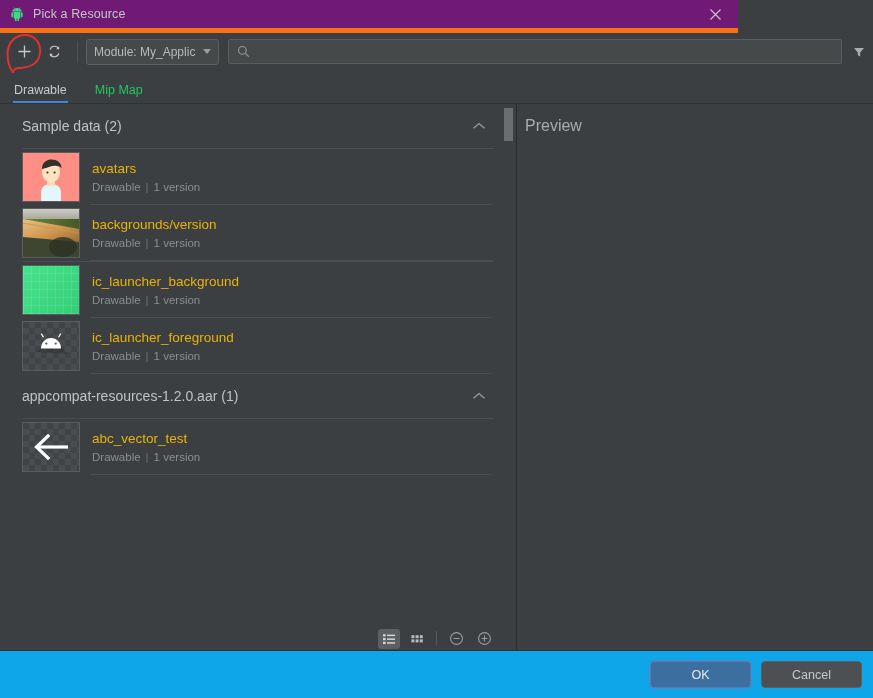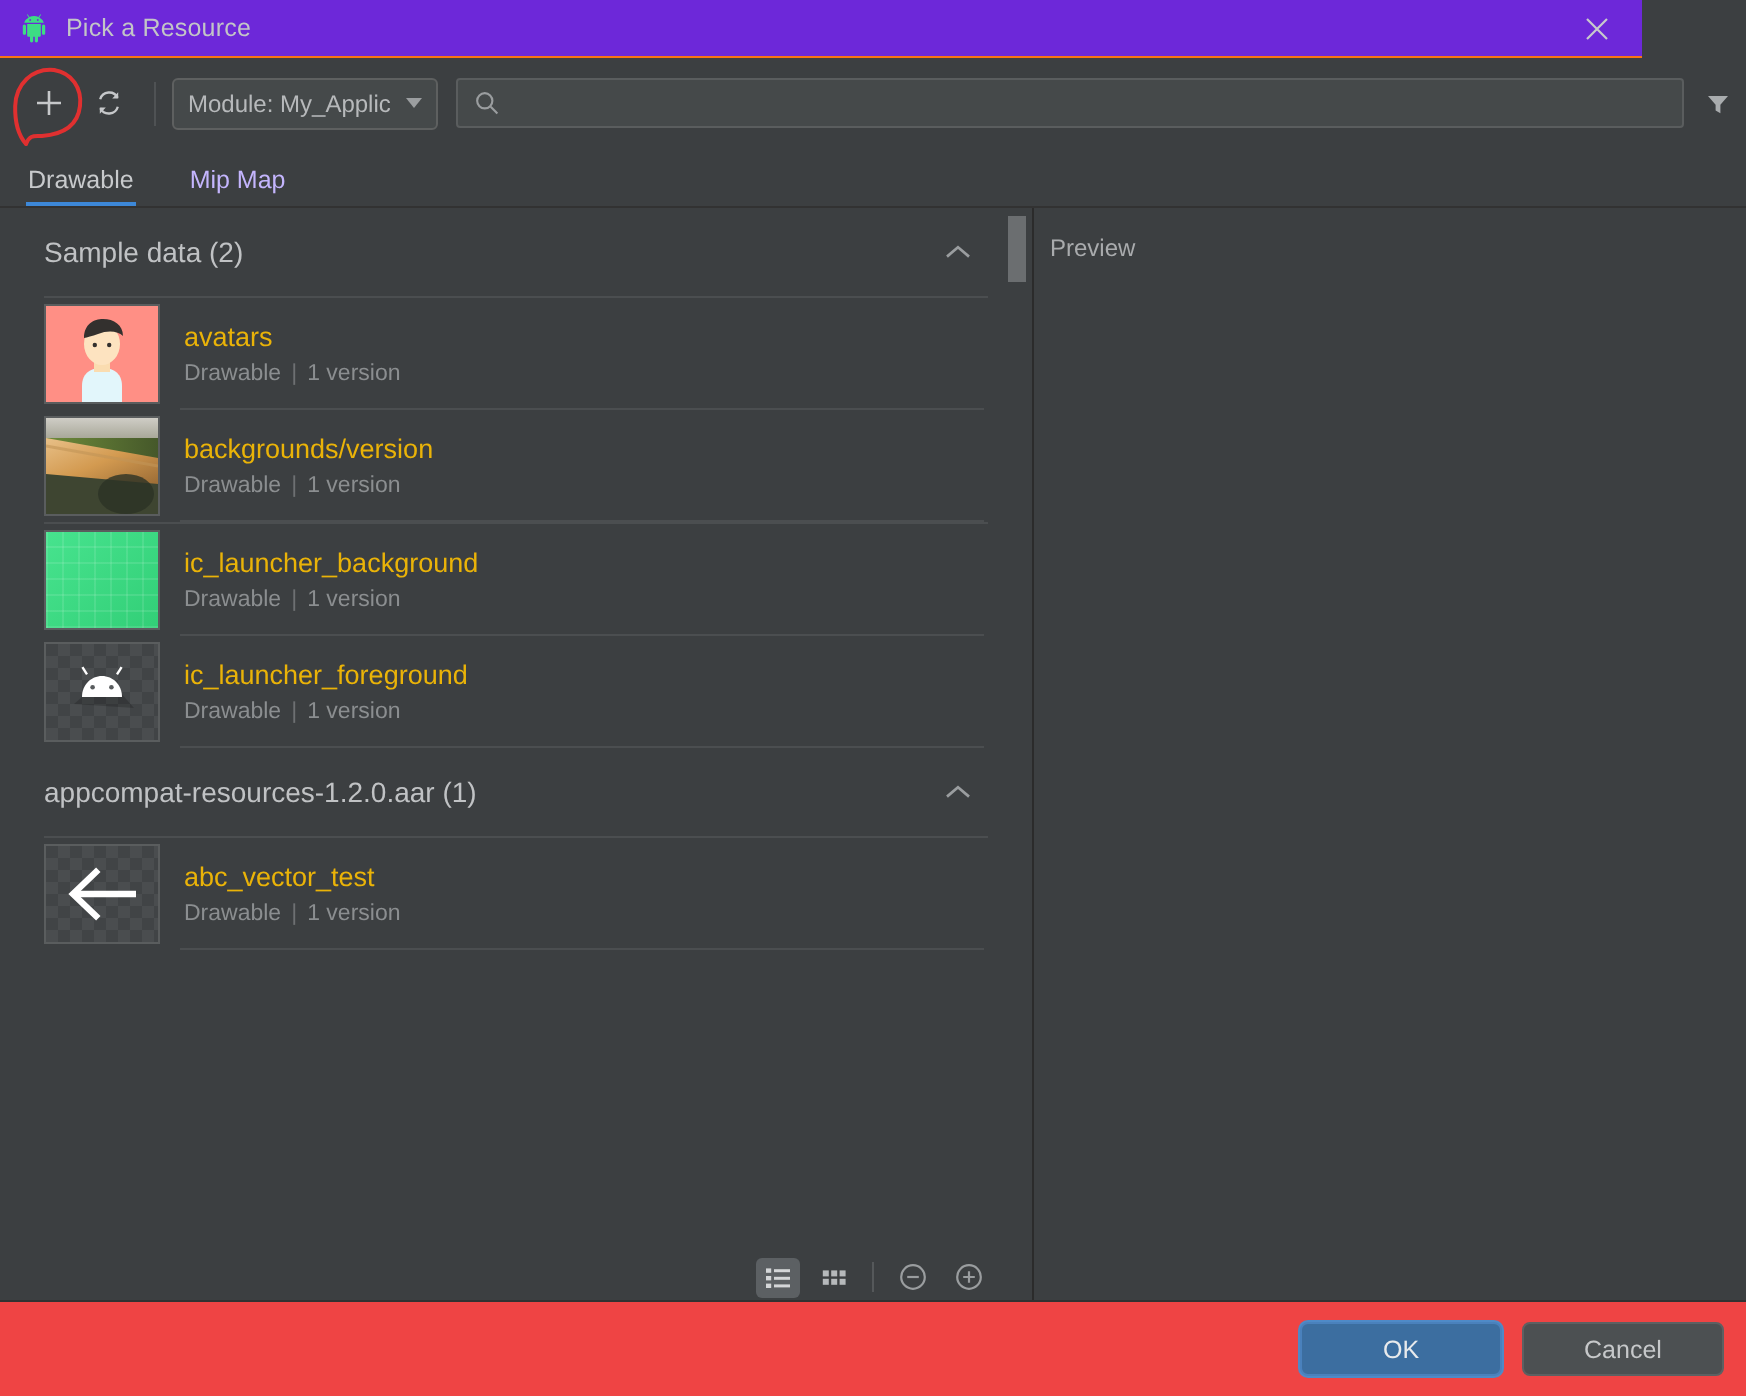--- a/index.html
+++ b/index.html
@@ -12,23 +12,23 @@
     position: relative;
     width: 873px; height: 698px;
     background: #3c3f41;
     overflow: hidden;
     color: #bbbbbb;
     font-size: 12px;
   }
 
   
   .titlebar {
-    position: absolute; left: 0; top: 0; width: 821px; height: 28px;
-    background: #6d28d9;
-    border-bottom: 1px solid #f97316;
+    position: absolute; left: 0; top: 0; width: 738px; height: 28px;
+    background: #701a75;
+    border-bottom: 5px solid #f97316;
     display: flex; align-items: center;
   }
   .titlebar .app-icon { margin-left: 9px; width: 16px; height: 16px; display:block; }
   .titlebar .title {
     margin-left: 8px; font-size: 12.5px; color: #c3c5c7; letter-spacing: .1px;
   }
   .titlebar .close-btn {
     position: absolute; right: 0; top: 0; width: 46px; height: 28px;
     display: flex; align-items: center; justify-content: center;
     color: #c8cacc; font-size: 16px; line-height: 1;
@@ -89,21 +89,21 @@
   }
 
   
   .tabs {
     position: absolute; left: 0; top: 75px; width: 873px; height: 28px;
     display: flex; align-items: flex-end;
   }
   .tab {
     height: 27px; padding: 0 14px;
     display: flex; align-items: center; justify-content: center;
-    font-size: 12.5px; color: #c4b5fd; position: relative;
+    font-size: 12.5px; color: #22c55e; position: relative;
   }
   .tab.active { color: #c8cacc; }
   .tab.active::after {
     content: ""; position: absolute; left: 13px; right: 13px; bottom: 0;
     height: 2px; background: #3d88d8;
   }
   .tabs-underline {
     position: absolute; left: 0; top: 103px; width: 873px; height: 1px;
     background: #323232;
   }
@@ -116,21 +116,21 @@
   .v-divider {
     position: absolute; left: 516px; top: 104px; width: 1px; height: 546px;
     background: #2b2b2b;
   }
   .right-pane {
     position: absolute; left: 517px; top: 104px; width: 356px; height: 546px;
     background: #3c3f41;
   }
   .preview-label {
     position: absolute; left: 8px; top: 13px;
-    font-size: 12px; color: #a9abad;
+    font-size: 16px; color: #a9abad;
   }
 
   
   .list-scroll {
     position: absolute; left: 0; top: 0; width: 516px; height: 523px;
     overflow: hidden;
   }
   .scrollbar-track {
     position: absolute; left: 504px; top: 0; width: 10px; height: 523px;
   }
@@ -209,21 +209,21 @@
   .lf-sep { width: 1px; height: 15px; background: #55585a; margin: 0 8px 0 2px; }
 
   .footer-rule {
     position: absolute; left: 0; top: 650px; width: 873px; height: 1px;
     background: #323232;
   }
 
   
   .dialog-footer {
     position: absolute; left: 0; top: 651px; width: 873px; height: 47px;
-    background: #ef4444;
+    background: #0ea5e9;
     display: flex; align-items: center; justify-content: flex-end;
   }
   .btn {
     height: 25px; min-width: 71px; padding: 0 14px;
     border-radius: 4px; font-size: 12.5px;
     display: flex; align-items: center; justify-content: center;
   }
   .btn.ok {
     background: #3c6ea0; border: 1px solid #4a81bc; color: #e8eaec;
     box-shadow: 0 0 0 1px #4f8ac7;

